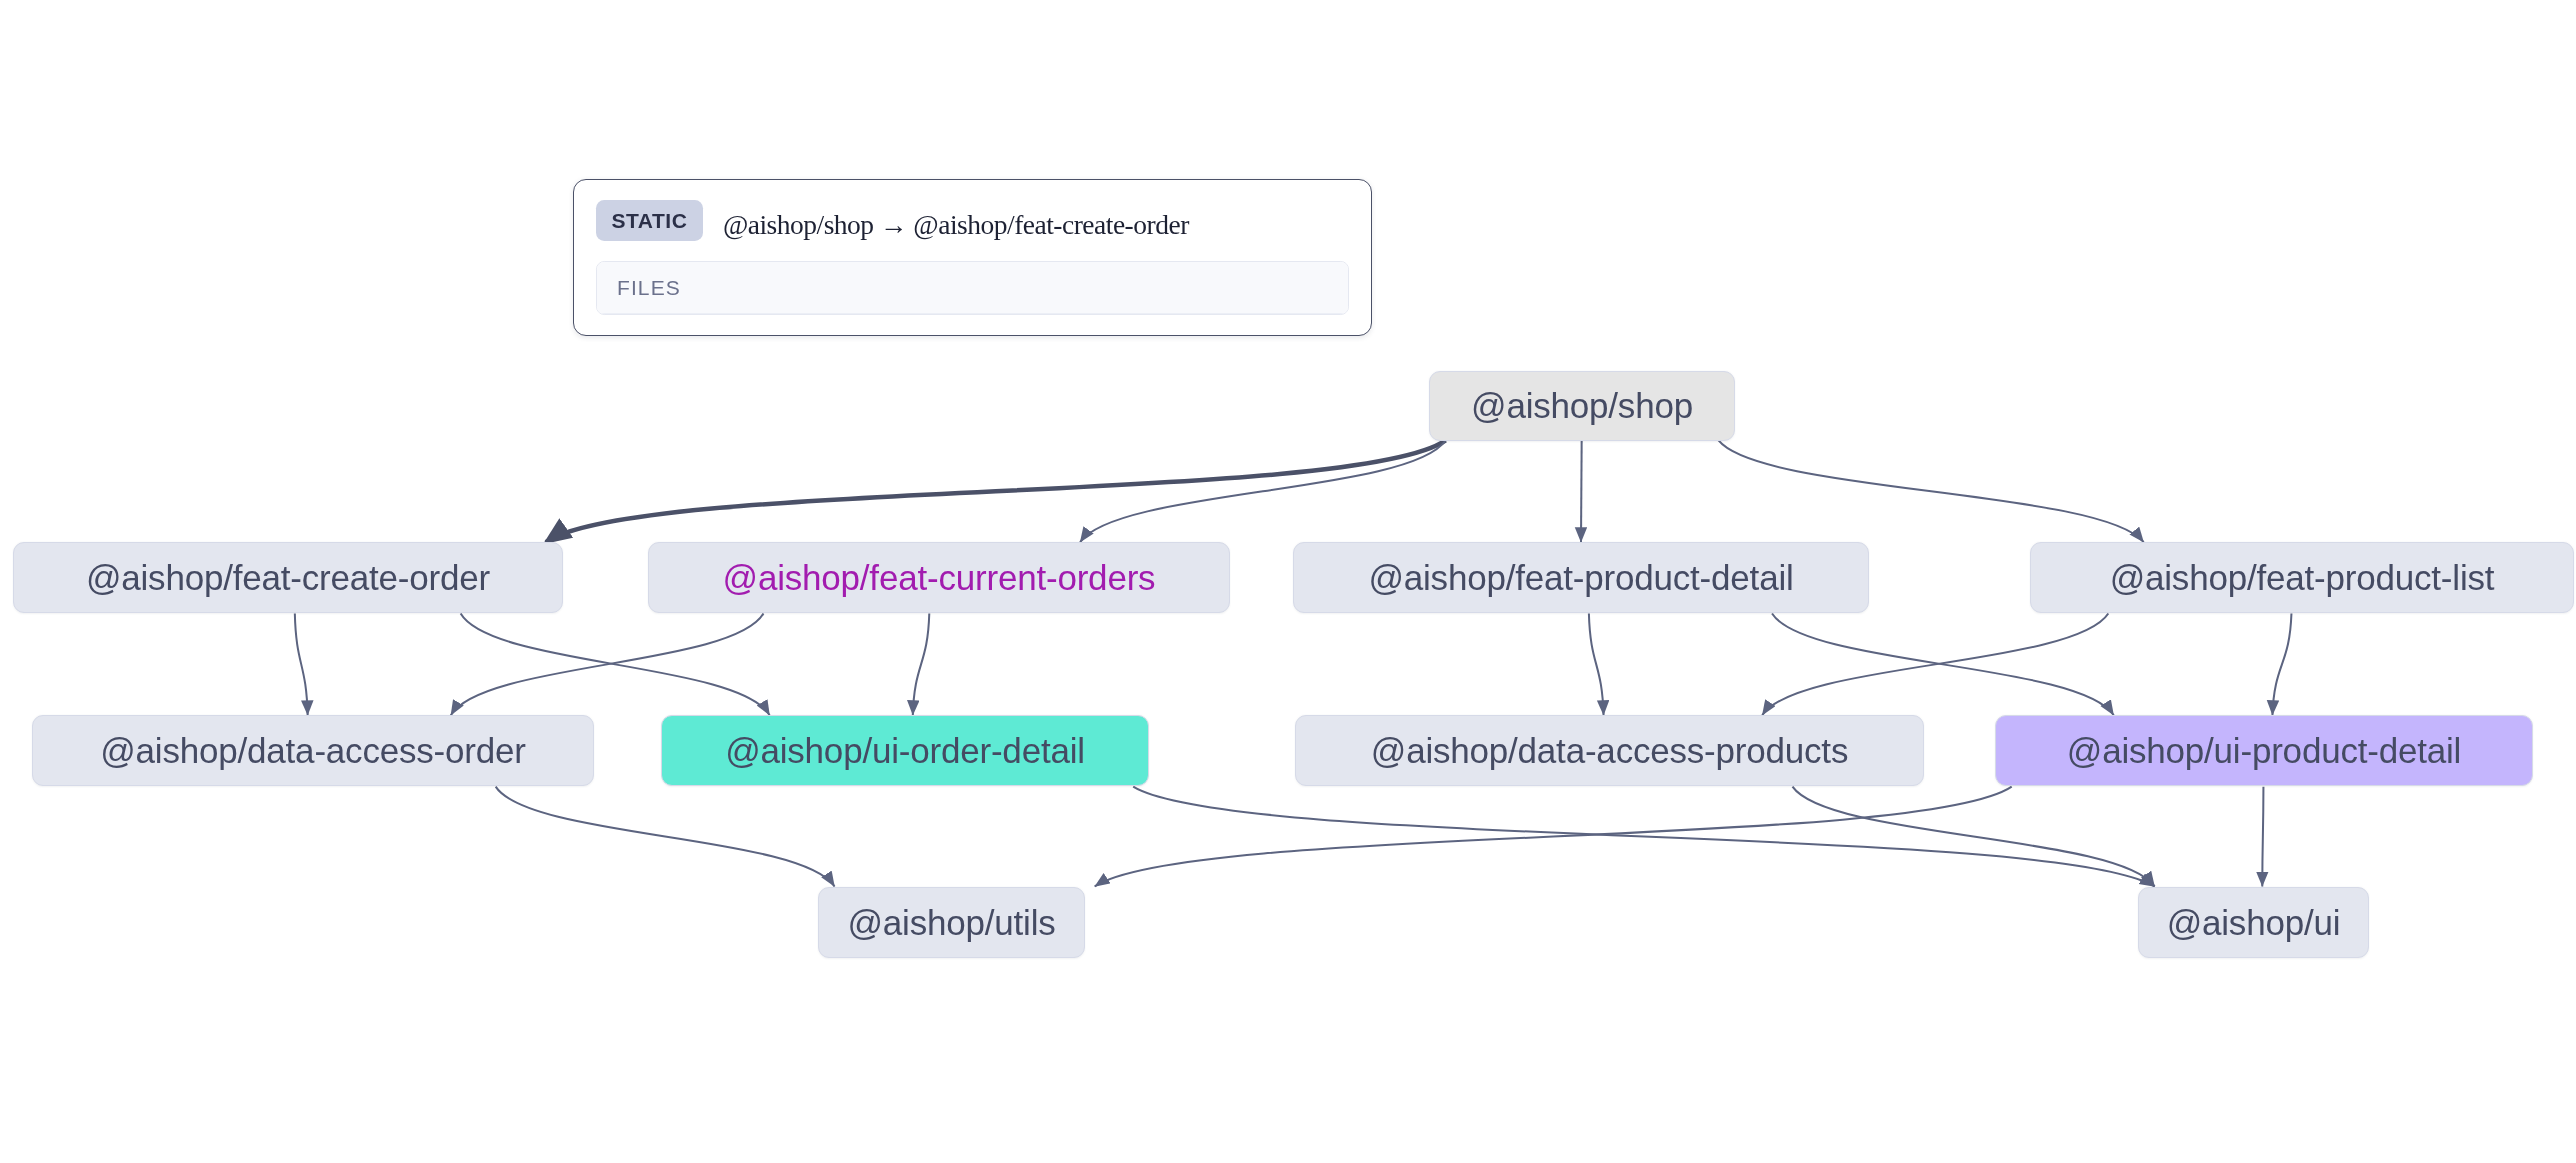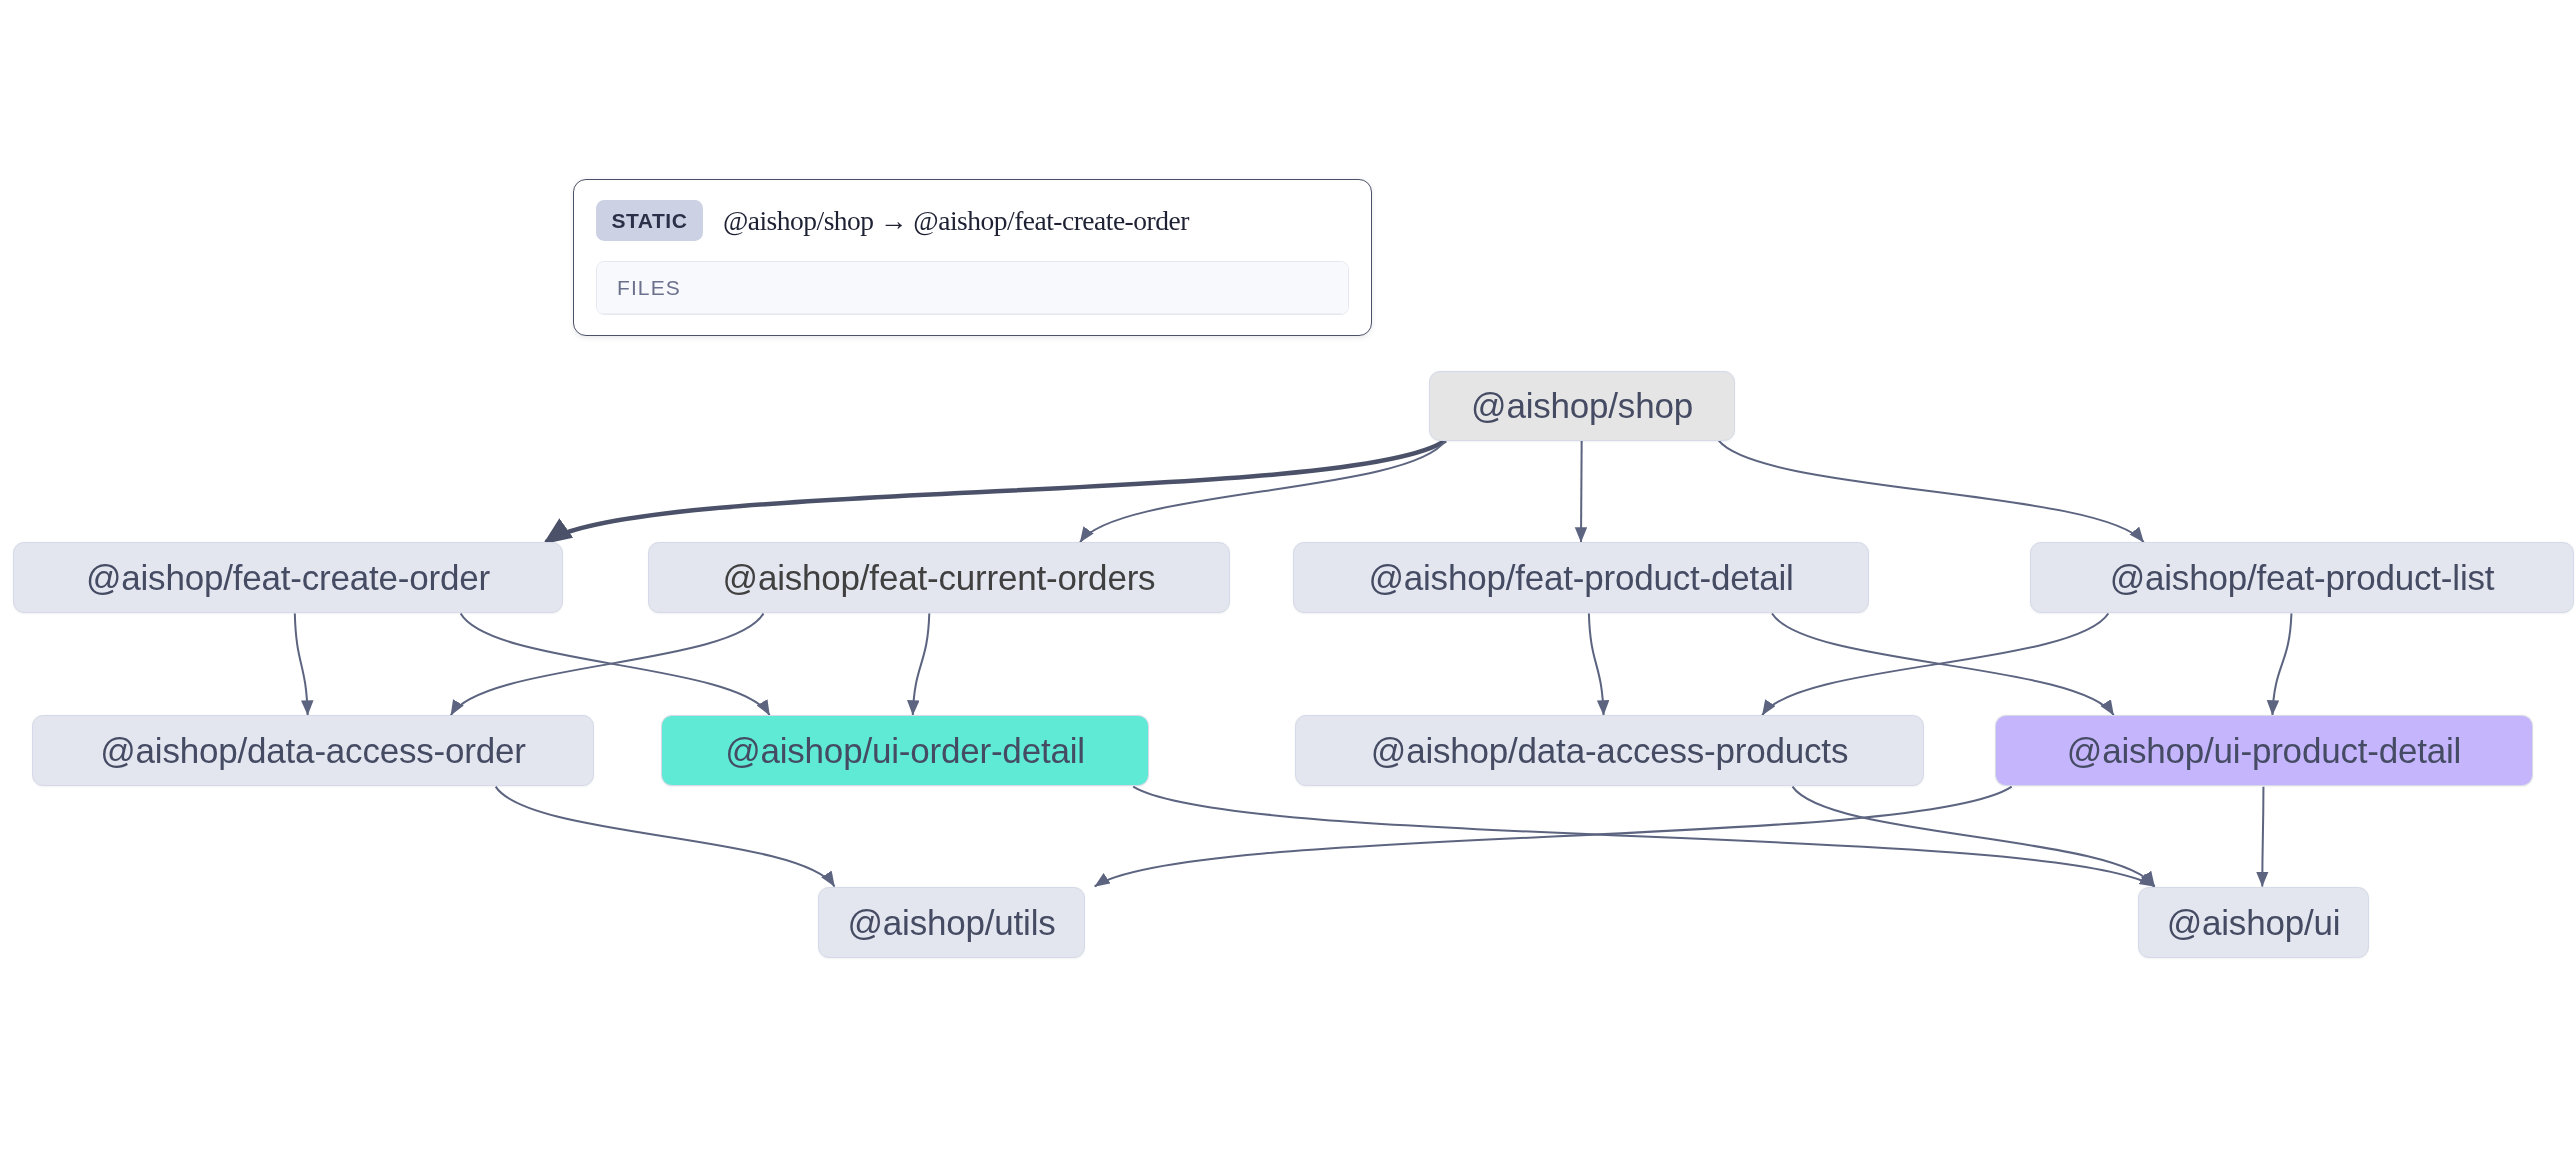--- a/index.html
+++ b/index.html
@@ -61,21 +61,21 @@
     box-sizing: border-box;
     background: #ffffff;
     border: 1.8px solid #4b5168;
     border-radius: 13px;
     padding: 20px 22px 20px 22px;
     z-index: 40;
     box-shadow: 0 1.8px 5.5px rgba(40, 45, 65, 0.10);
   }
   .detail-head {
     display: flex;
-    align-items: center;
+    align-items: flex-end;
     gap: 20px;
     margin-bottom: 20px;
   }
   .badge {
     background: #ccd2e4;
     color: #2b3048;
     border-radius: 8.2px;
     padding: 10px 15.6px;
     font-size: 21px;
     font-weight: 700;
@@ -147,21 +147,21 @@
       </g>
   </svg>
 
   <div id="nodes-layer">
       <div class="node" style="left: 1429px; top: 371px; width: 306px; height: 70px; background: #e5e5e5; color: rgb(69, 75, 99);">
         <span class="node-label">@aishop/shop</span>
       </div>
       <div class="node" style="left: 13px; top: 542px; width: 550px; height: 71px; background: rgb(227, 230, 239); color: rgb(69, 75, 99);">
         <span class="node-label">@aishop/feat-create-order</span>
       </div>
-      <div class="node" style="left: 648px; top: 542px; width: 582px; height: 71px; background: rgb(227, 230, 239); color: #404040;">
+      <div class="node" style="left: 648px; top: 542px; width: 582px; height: 71px; background: rgb(227, 230, 239); color: #a21caf;">
         <span class="node-label">@aishop/feat-current-orders</span>
       </div>
       <div class="node" style="left: 1293px; top: 542px; width: 576px; height: 71px; background: rgb(227, 230, 239); color: rgb(69, 75, 99);">
         <span class="node-label">@aishop/feat-product-detail</span>
       </div>
       <div class="node" style="left: 2030px; top: 542px; width: 544px; height: 71px; background: rgb(227, 230, 239); color: rgb(69, 75, 99);">
         <span class="node-label">@aishop/feat-product-list</span>
       </div>
       <div class="node" style="left: 32px; top: 715px; width: 562px; height: 71px; background: rgb(227, 230, 239); color: rgb(69, 75, 99);">
         <span class="node-label">@aishop/data-access-order</span>

